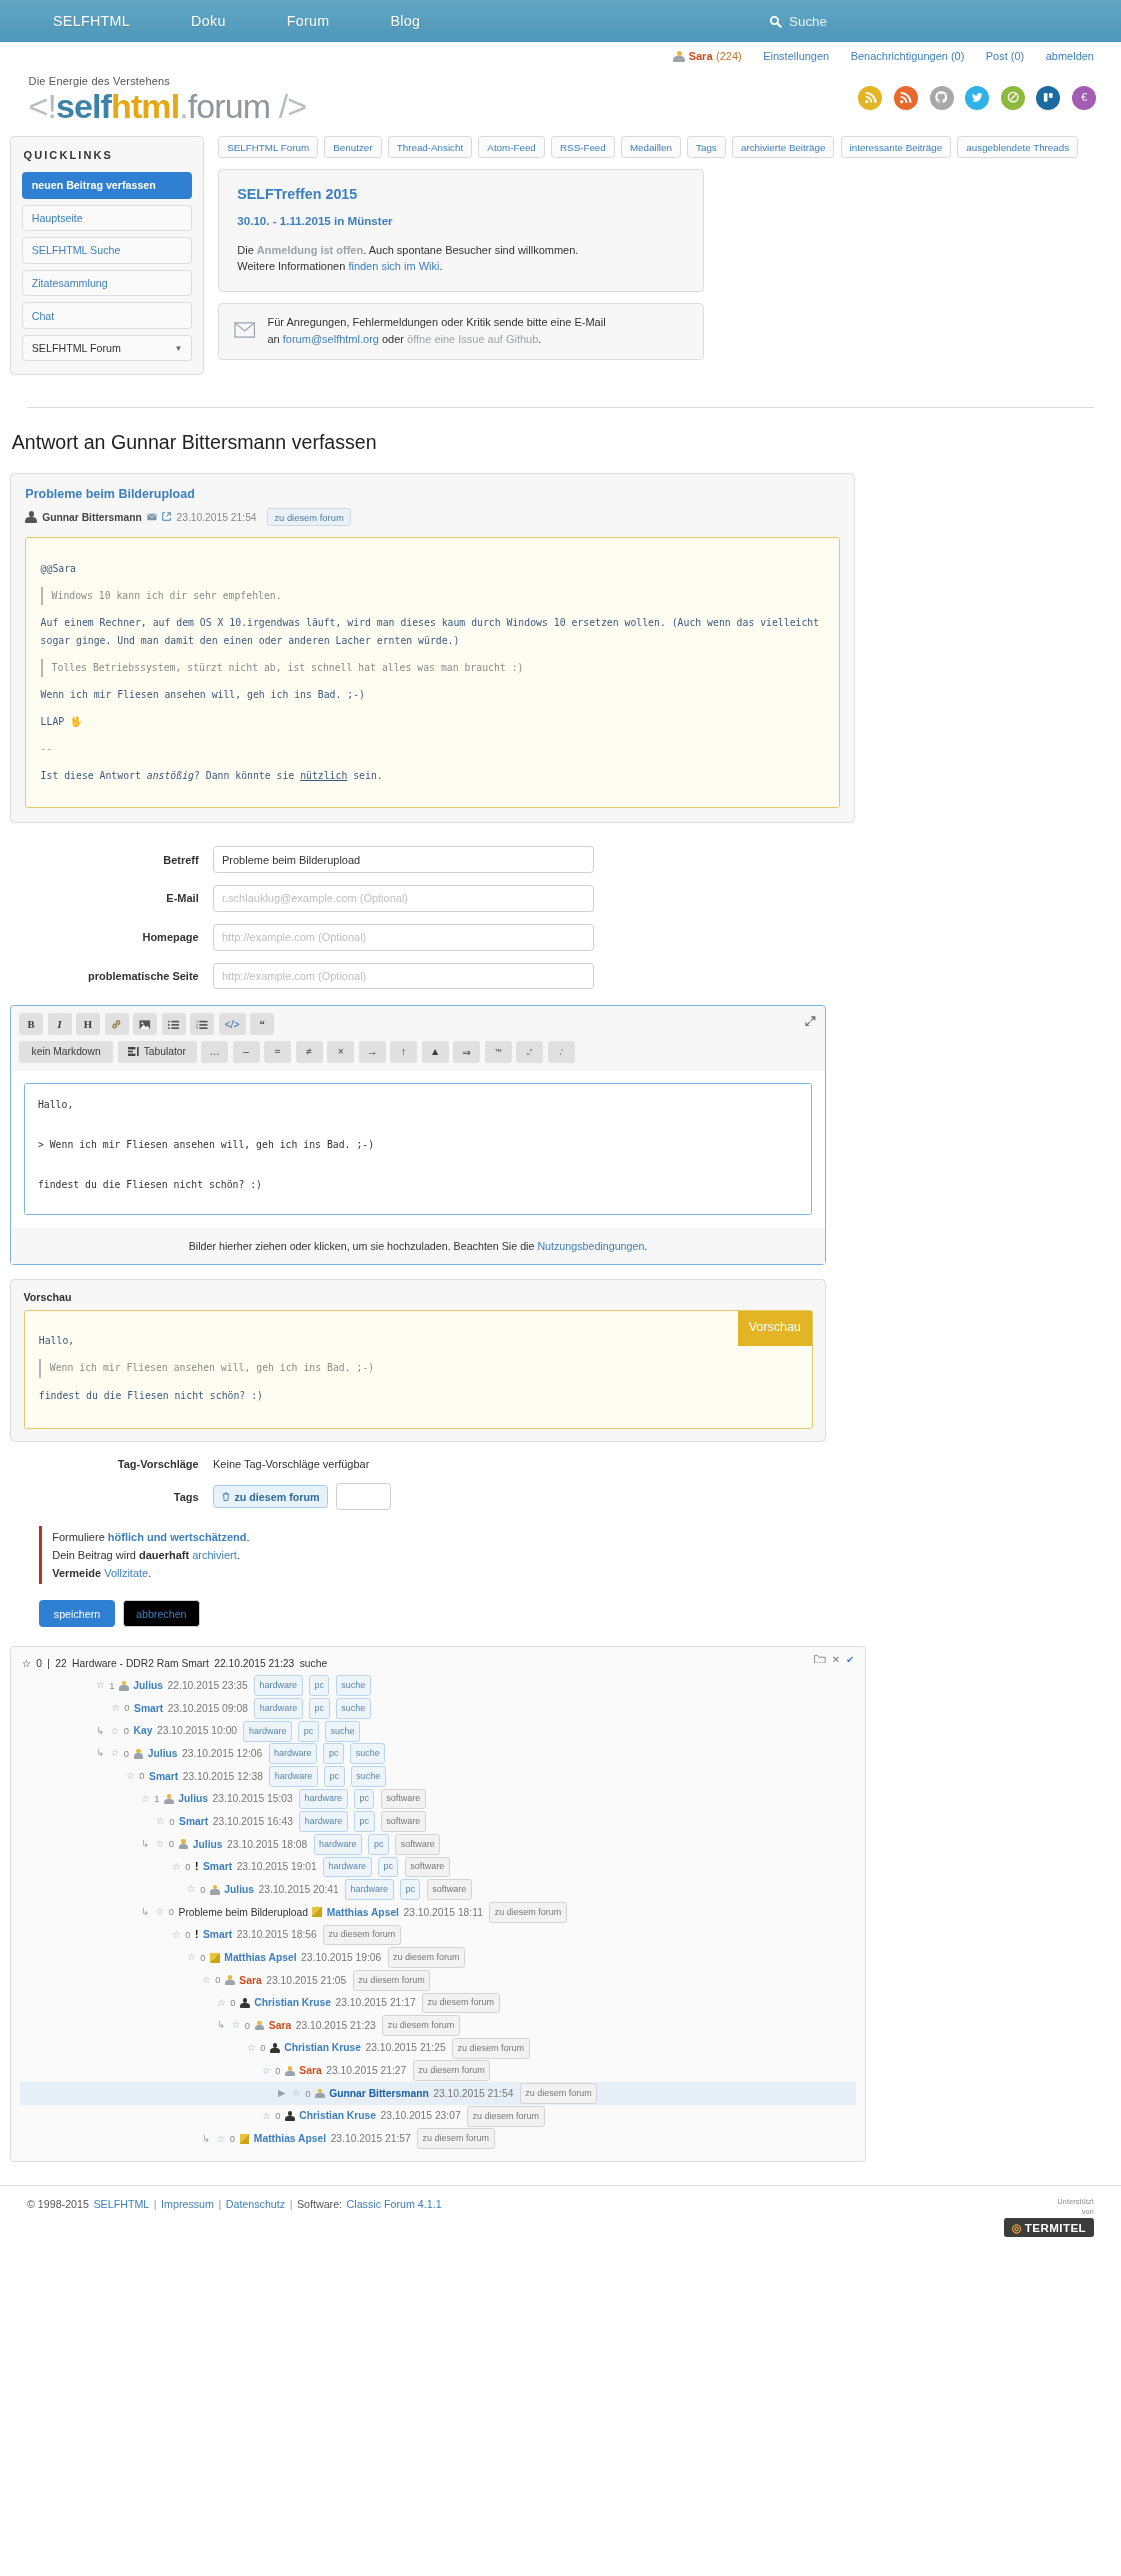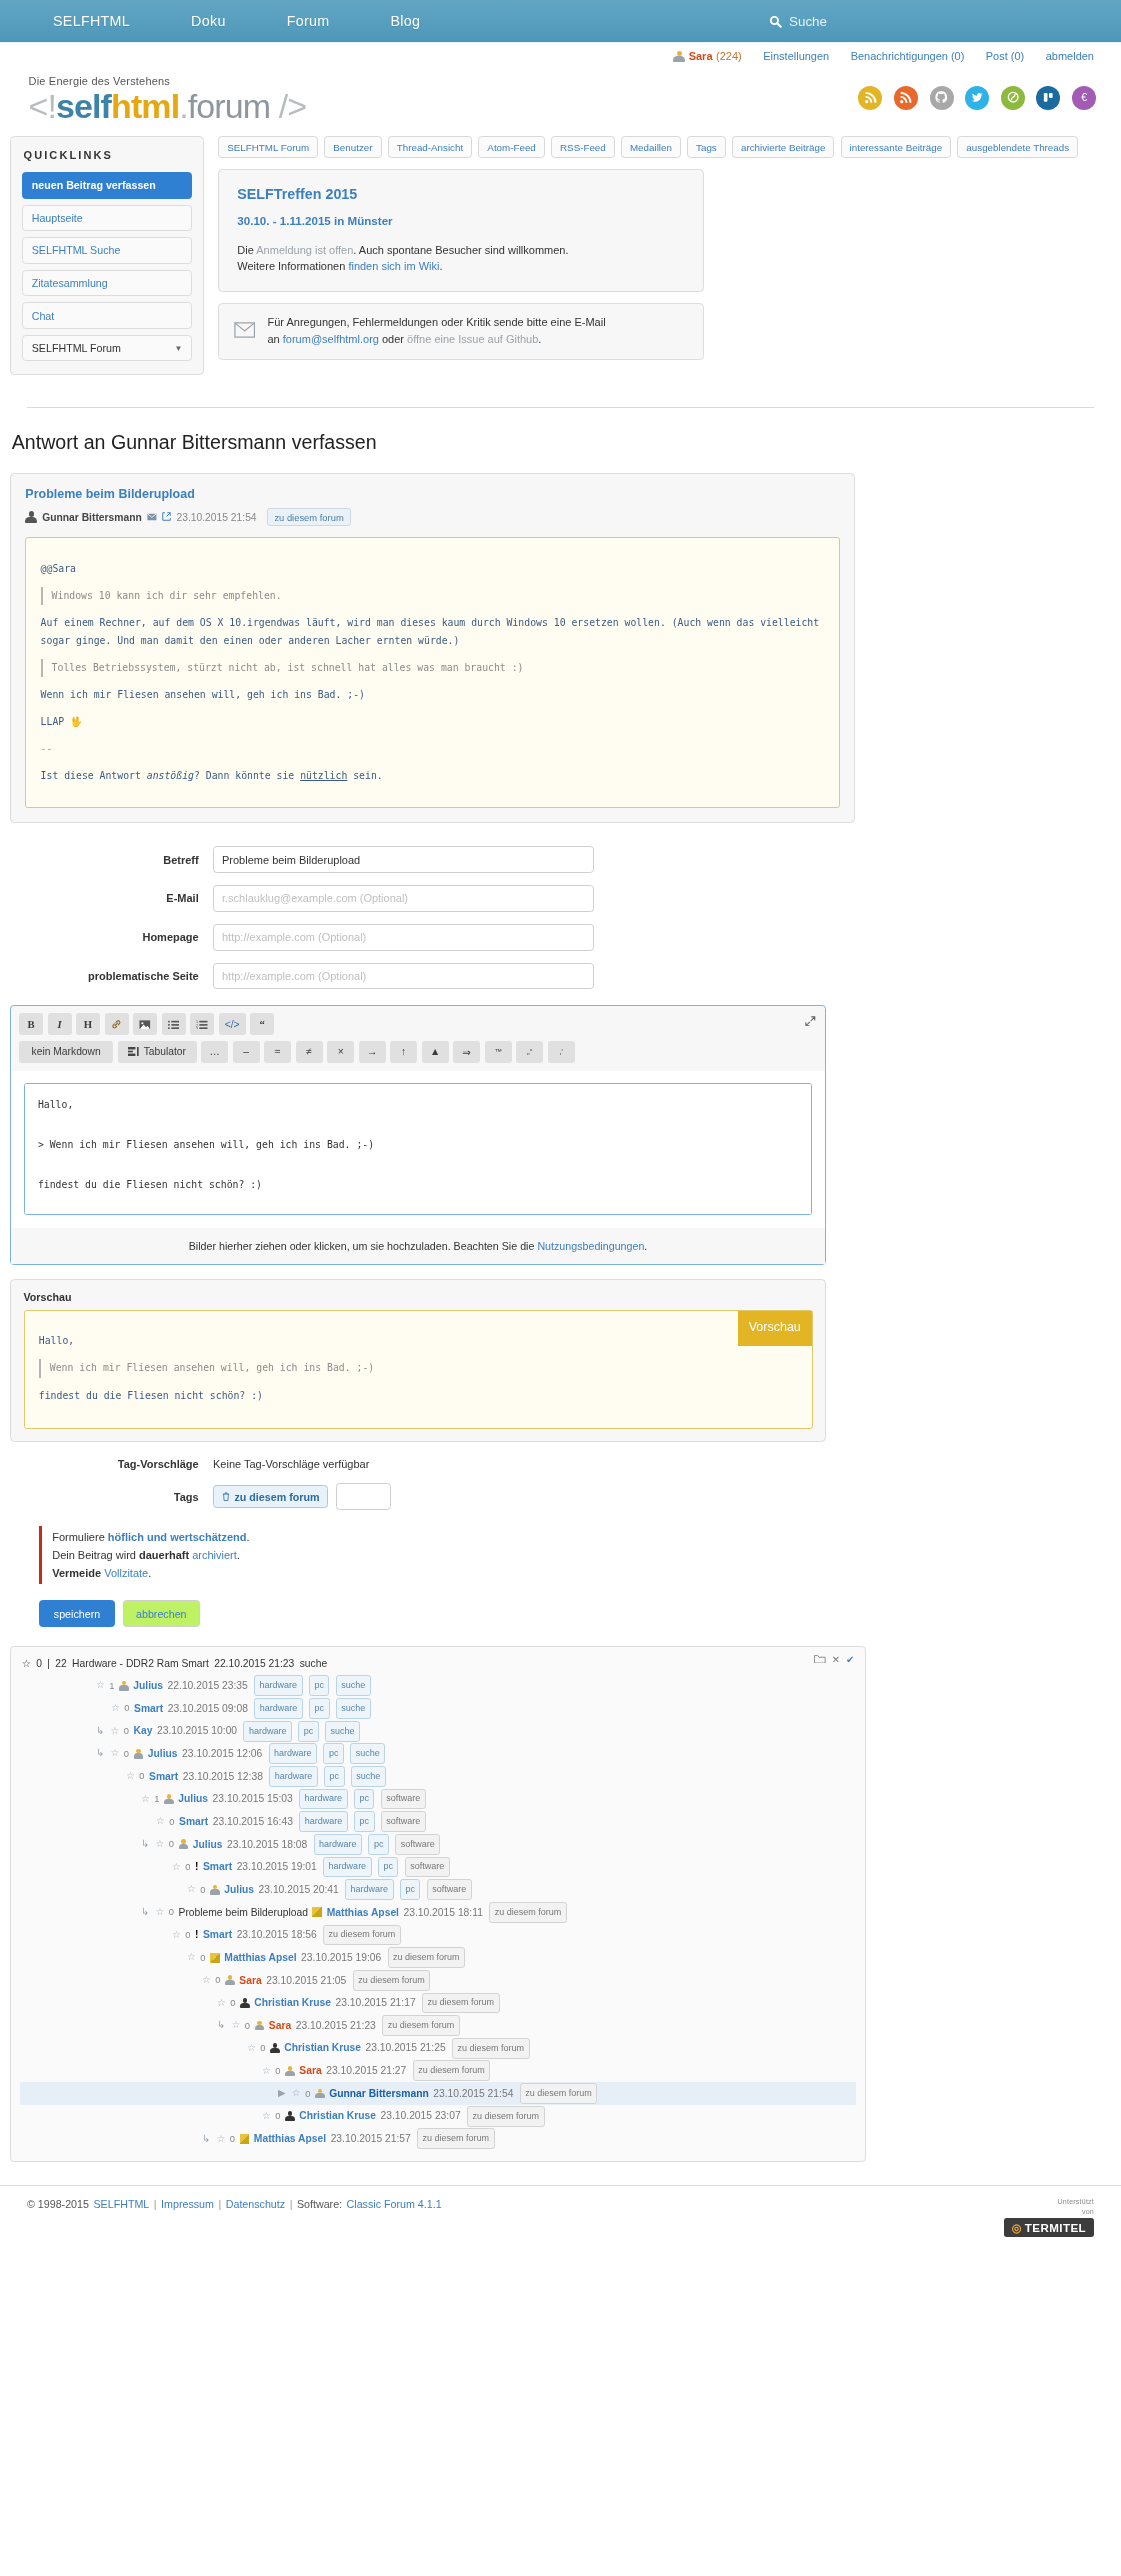--- a/index.html
+++ b/index.html
@@ -92,21 +92,21 @@
     border:0.9px solid #d8d8d8; border-radius:3.6px; background:#fbfbfb;
     padding:4.5px 8px; font-size:9.8px; color:#3c7fc0;
   }
   .notice {
     border:0.9px solid #dcdcdc; border-radius:4.5px; background:#f7f7f7;
     padding:14.3px 18px 16px 18px; margin-bottom:11px; max-width:486px;
   }
   .notice h2 { margin:1.8px 0 12.5px 0; font-size:14.3px; color:#3c7fc0; }
   .notice h4 { margin:0 0 14.3px 0; font-size:11.6px; color:#3c7fc0; }
   .notice p { margin:0; font-size:11px; line-height:1.5; color:#333; }
-  .notice p .muted { color:#9aa3ab; }
+  .notice p .muted { color:#9aa3ab;font-weight:bold; }
   .mailbox {
     border:0.9px solid #dcdcdc; border-radius:4.5px; background:#f7f7f7;
     padding:10.7px 14.3px; max-width:486px; display:flex; gap:12.5px; align-items:center;
   }
   .mailbox p { margin:0; font-size:11px; line-height:1.55; }
   .mailbox .muted { color:#9aa3ab; }
 
   .hr { border:none; border-top:0.9px solid #dadada; margin:32px 27px 0 27px; }
 
   
@@ -200,21 +200,21 @@
   }
   .taginput { width:55px; border:0.9px solid #cfcfcf; border-radius:3.6px; padding:5.3px 5.3px; }
 
   
   .hints { border-left:3.6px solid #c62c1b; padding:1.8px 0 1.8px 10.7px; margin:16px 0 0 28.5px; font-size:11px; line-height:1.65; }
   .hints b { color:#333; }
   .hints .l { color:#3c7fc0; }
 
   .actions { display:flex; gap:7.1px; margin:16px 0 0 28.5px; }
   .btn-save { background:#2f80d2; border:0.9px solid #2f80d2; color:#fff; border-radius:3.6px; padding:6.2px 14.3px; font-size:10.7px; }
-  .btn-cancel { background:#bef264; border:0.9px solid #cfcfcf; color:#3c7fc0; border-radius:3.6px; padding:6.2px 12.5px; font-size:10.7px; }
+  .btn-cancel { background:#000000; border:0.9px solid #cfcfcf; color:#3c7fc0; border-radius:3.6px; padding:6.2px 12.5px; font-size:10.7px; }
 
   
   .tree {
     border:0.9px solid #dcdcdc; border-radius:3.6px; background:#fafafa;
     margin:19.6px 0 0 0; padding:7.1px 9px 10.7px 9px; max-width:856px; position:relative;
   }
   .treehead { display:flex; align-items:center; gap:5.3px; font-size:10.3px; padding:2.7px 1.8px 5.3px 1.8px; position:relative; }
   .tr { display:flex; align-items:center; gap:4.5px; font-size:10.3px; line-height:1.9; padding:0.9px 0; }
   .tr .star { color:#8fa6b8; font-size:9.8px; }
   .tr .num { color:#888; font-size:9.4px; }

